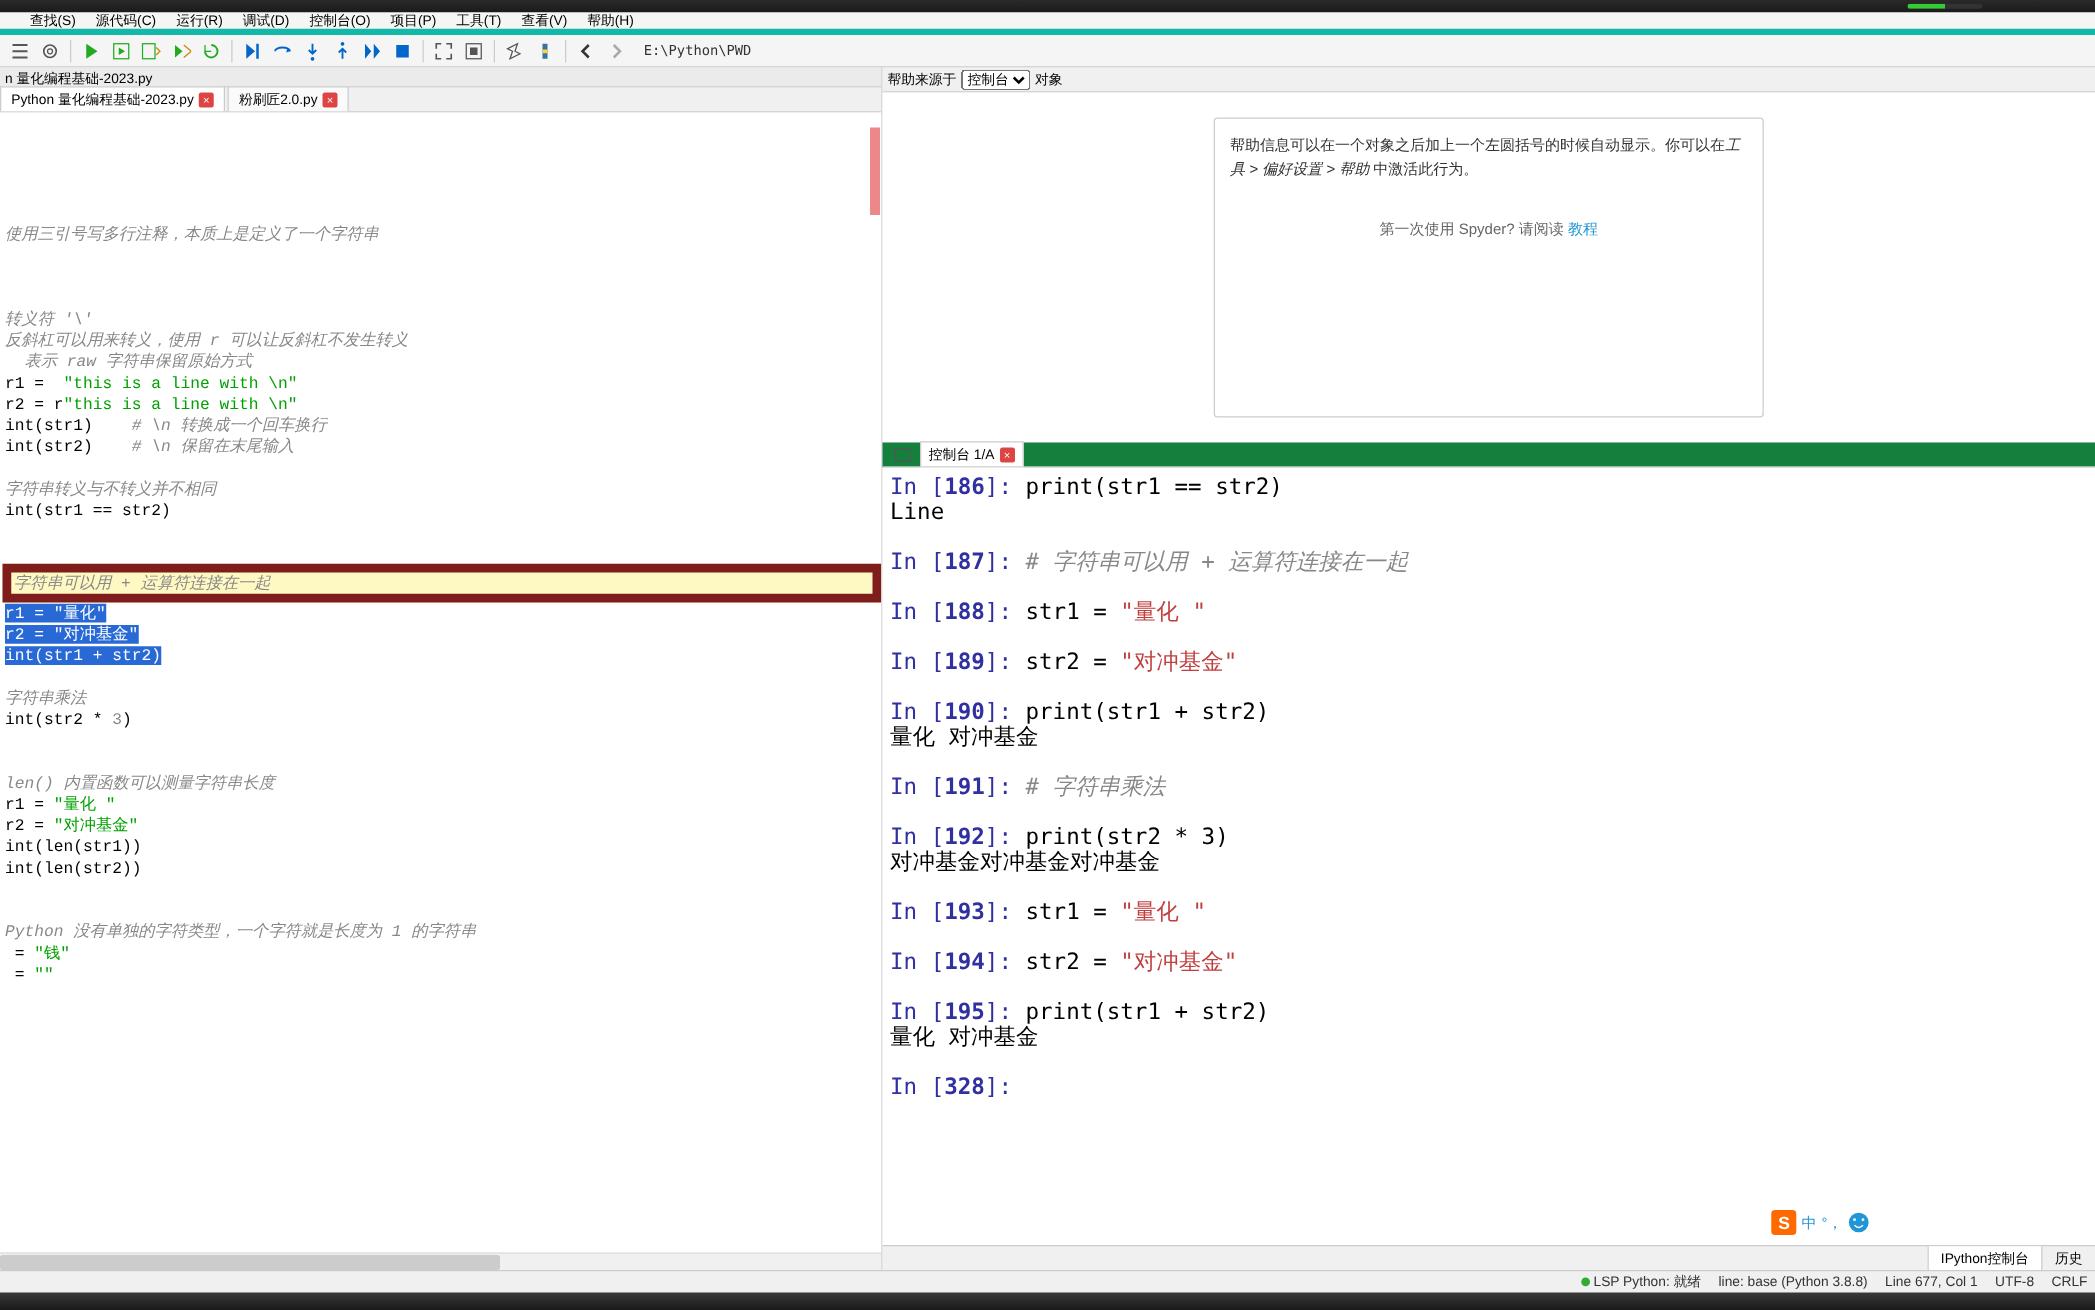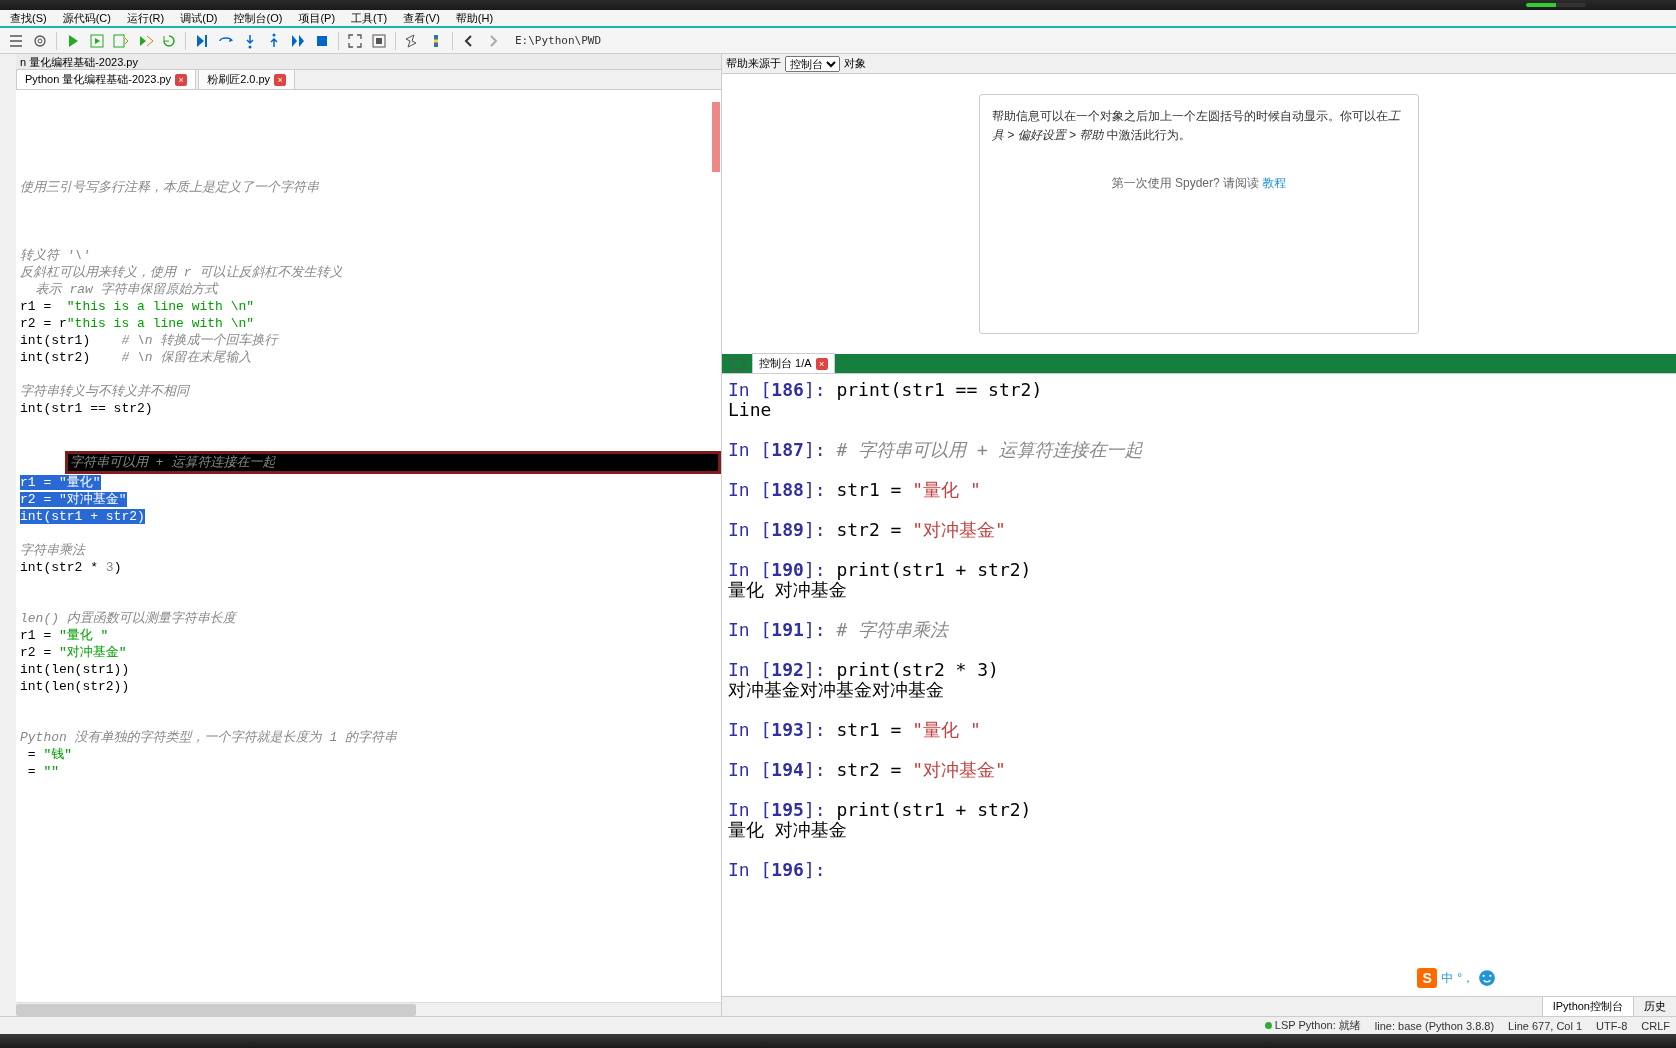--- a/index.html
+++ b/index.html
@@ -1,41 +1,41 @@
 <!DOCTYPE html>
 <html><head>
 <meta charset="utf-8">
 <style>
 * { margin: 0; padding: 0; box-sizing: border-box; }
 body { font-family: "Microsoft YaHei", Arial, sans-serif; font-size: 12px; background: #f0f0f0; overflow: hidden; width: 1676px; height: 1048px; }
 .titlebar { background: linear-gradient(#2a2a2a, #1a1a1a); height: 10px; display: flex; justify-content: flex-end; align-items: center; padding-right: 90px; }
 .titlebar-progress { width: 60px; height: 4px; background: #333; border-radius: 2px; overflow: hidden; }
 .titlebar-progress span { display: block; width: 50%; height: 100%; background: #3c3; }
-.menubar { background: #f5f5f5; border-bottom: 2px solid #14b8a6; height: 18px; display: flex; align-items: center; padding-left: 2px; }
+.menubar { background: #f5f5f5; border-bottom: 5px solid #14b8a6; height: 18px; display: flex; align-items: center; padding-left: 16px; }
 .menubar span { padding: 0 8px; cursor: pointer; font-size: 11px; }
 .toolbar { background: #f5f5f5; height: 26px; border-bottom: 1px solid #ccc; display: flex; align-items: center; padding-left: 6px; gap: 4px; }
 .tool-btn { width: 20px; height: 20px; display: flex; align-items: center; justify-content: center; cursor: pointer; border-radius: 2px; }
 .tool-sep { width: 1px; height: 18px; background: #ccc; margin: 0 2px; }
 .toolbar-path { margin-left: 8px; font-family: Consolas, monospace; font-size: 11px; color: #333; }
-.main-container { display: flex; height: calc(100% - 86px); padding-left: 16px; }
+.main-container { display: flex; height: calc(100% - 86px); }
 .left-panel { flex: 0 0 706px; display: flex; flex-direction: column; border-right: 1px solid #ccc; }
 .editor-title { background: #ebebeb; height: 16px; padding: 1px 4px; font-size: 11px; border-bottom: 1px solid #ccc; }
 .editor-tabs { background: #f0f0f0; height: 20px; display: flex; align-items: flex-end; border-bottom: 1px solid #ccc; }
 .editor-tab { padding: 2px 8px; background: #fafafa; border: 1px solid #ccc; border-bottom: none; margin-right: 2px; font-size: 11px; display: flex; align-items: center; gap: 4px; }
 .editor-tab.active { background: #fff; }
 .tab-close { width: 12px; height: 12px; background: #d44; color: #fff; display: inline-flex; align-items: center; justify-content: center; font-size: 9px; border-radius: 2px; cursor: pointer; }
 .editor-content { flex: 1; background: #fff; overflow: auto; position: relative; }
 .code { font-family: Consolas, "Courier New", monospace; font-size: 13px; line-height: 17px; padding: 4px 0 4px 2px; white-space: pre; }
 .code-line { min-height: 17px; padding-left: 2px; }
 .selected-line { background: #2869d6; color: #fff; display: inline; }
 .selected-line .str { color: #fff; }
 .comment { color: #888; font-style: italic; }
 .str { color: #00a000; }
 .num { color: #888; }
-.current-line { background: #000000; border: 3px solid #7f1d1d; margin-left: 47px; }
+.current-line { background: #fef9c3; border: 7px solid #7f1d1d; }
 .editor-marker { position: absolute; right: 1px; width: 8px; height: 70px; background: #e88; top: 12px; }
 .right-panel { flex: 1; display: flex; flex-direction: column; }
 .help-header { background: #f0f0f0; height: 20px; display: flex; align-items: center; padding: 2px 4px; font-size: 11px; border-bottom: 1px solid #ccc; gap: 4px; }
 .help-header select { font-size: 11px; height: 16px; }
 .help-content { flex: 0 0 280px; background: #fff; overflow: auto; padding: 20px; display: flex; justify-content: center; }
 .help-card { width: 440px; border: 1px solid #ccc; border-radius: 3px; overflow: hidden; }
 .help-card-title { background: #2196d6; color: #fff; padding: 8px 12px; font-size: 13px; }
 .help-card-body { padding: 12px; font-size: 12px; line-height: 1.6; color: #333; }
 .help-card-body p { margin-bottom: 10px; }
 .help-card-footer { padding: 8px 12px; text-align: center; font-size: 12px; color: #666; }
@@ -268,21 +268,21 @@
         <div class="console-line"><span class="prompt-in">In [</span><span class="prompt-num">192</span><span class="prompt-in">]: </span>print(str2 * 3)</div>
         <div class="console-line">对冲基金对冲基金对冲基金</div>
         <div class="console-line">&nbsp;</div>
         <div class="console-line"><span class="prompt-in">In [</span><span class="prompt-num">193</span><span class="prompt-in">]: </span>str1 = <span class="console-str">"量化 "</span></div>
         <div class="console-line">&nbsp;</div>
         <div class="console-line"><span class="prompt-in">In [</span><span class="prompt-num">194</span><span class="prompt-in">]: </span>str2 = <span class="console-str">"对冲基金"</span></div>
         <div class="console-line">&nbsp;</div>
         <div class="console-line"><span class="prompt-in">In [</span><span class="prompt-num">195</span><span class="prompt-in">]: </span>print(str1 + str2)</div>
         <div class="console-line">量化 对冲基金</div>
         <div class="console-line">&nbsp;</div>
-        <div class="console-line"><span class="prompt-in">In [</span><span class="prompt-num">196</span><span class="prompt-in">]: </span></div>
+        <div class="console-line"><span class="prompt-in">In [</span><span class="prompt-num">328</span><span class="prompt-in">]: </span></div>
       </div>
     <div class="bottom-tabs" id="bottom-tabs">
         <div class="bottom-tab active">IPython控制台</div>
         <div class="bottom-tab">历史</div>
       </div>
   </div>
 </div>
 
 <div class="statusbar">
   <span><span class="status-dot"></span><span>LSP Python: 就绪</span></span>

